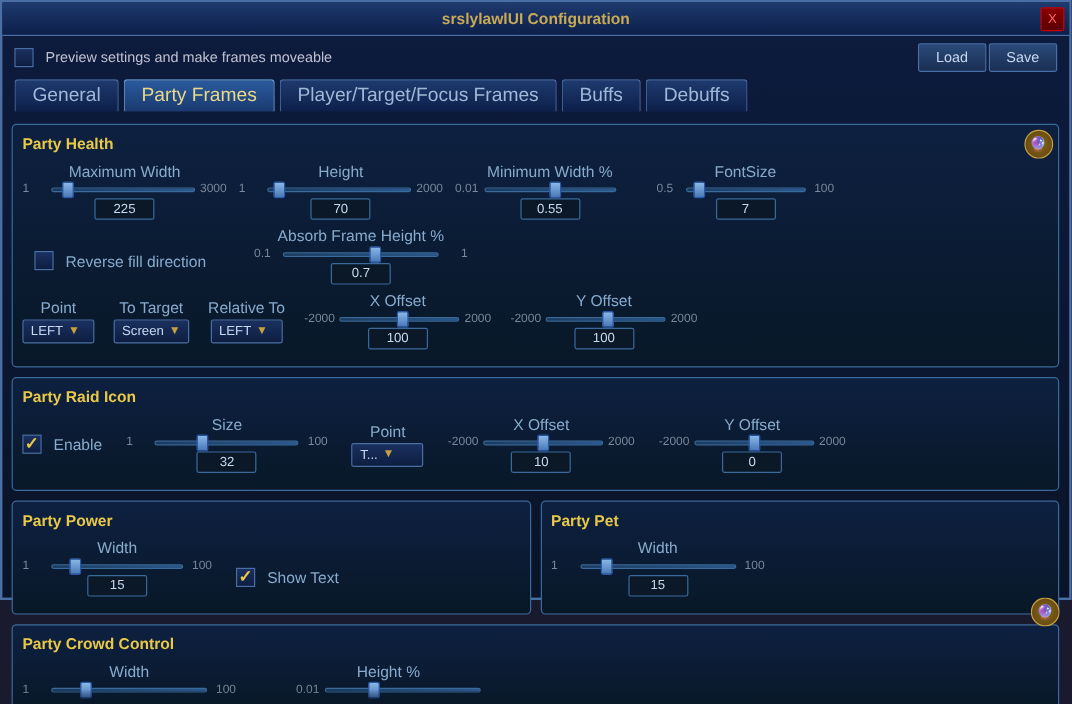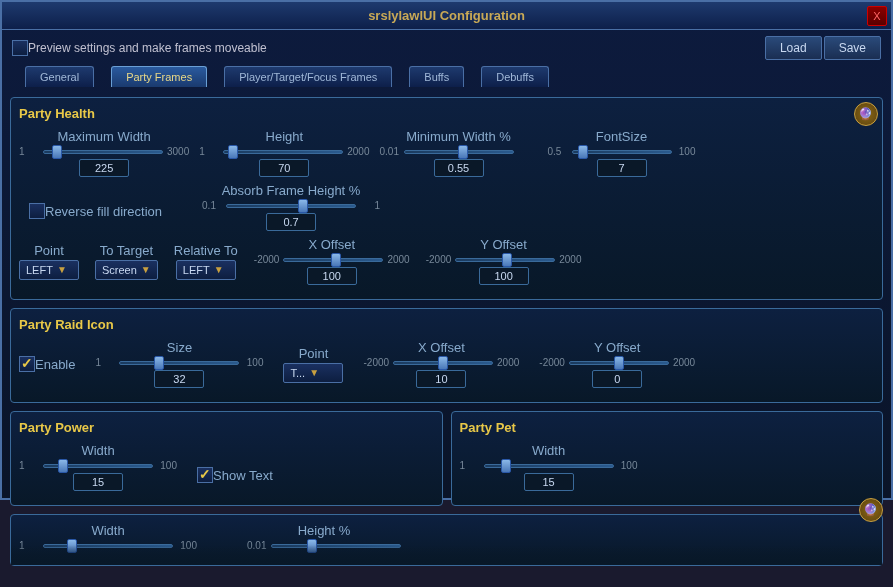--- a/index.html
+++ b/index.html
@@ -86,24 +86,23 @@
       gap: 4px;
       margin-bottom: 6px;
     }
 
     .tab {
       background: linear-gradient(180deg, #1e3a6e 0%, #0d1f4a 100%);
       border: 1px solid #4a6fa5;
       border-bottom: none;
       color: #a0b8d8;
       padding: 4px 14px;
-      font-size: 11px;
+      font-size: 16px;
       cursor: pointer;
       border-radius: 3px 3px 0 0;
-      margin-left: 13px;
     }
 
     .tab.active {
       background: linear-gradient(180deg, #2a5a9e 0%, #1a3a6e 100%);
       color: #e8d888;
       border-color: #6a9fd5;
     }
 
     .content {
       padding: 4px 8px;
@@ -206,21 +205,21 @@
     }
 
     .dropdown-arrow {
       color: #c8a040;
       font-size: 10px;
     }
 
     .checkbox-group {
       display: flex;
       align-items: center;
-      gap: 0;
+      gap: 10px;
     }
 
     .wow-checkbox {
       width: 16px;
       height: 16px;
       background: linear-gradient(180deg, #1a3060 0%, #0d1e40 100%);
       border: 1px solid #4a6fa5;
       position: relative;
       cursor: pointer;
     }
@@ -500,20 +499,21 @@
               <input type="range" min="1" max="100" value="15" style="width: 130px;">
               <span class="slider-max">100</span>
             </div>
             <input class="value-box" type="text" value="15" style="">
           </div>
         </div>
       </div>
     </div>
 
     <div class="section fade-bottom" style="margin-top: 8px;">
+      <div class="section-title">Party Crowd Control</div>
       <div class="row">
         <div class="slider-group">
           <span class="slider-label">Width</span>
           <div class="slider-row">
             <span class="slider-min">1</span>
             <input type="range" min="1" max="100" value="20" style="width: 130px;">
             <span class="slider-max">100</span>
           </div>
         </div>
         <div class="slider-group" style="margin-left: 40px;">

